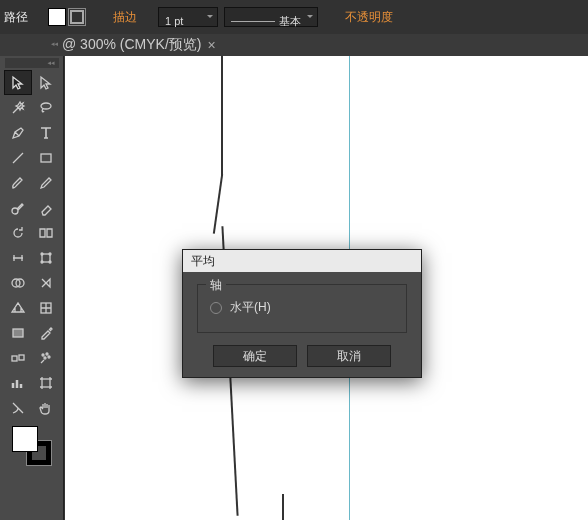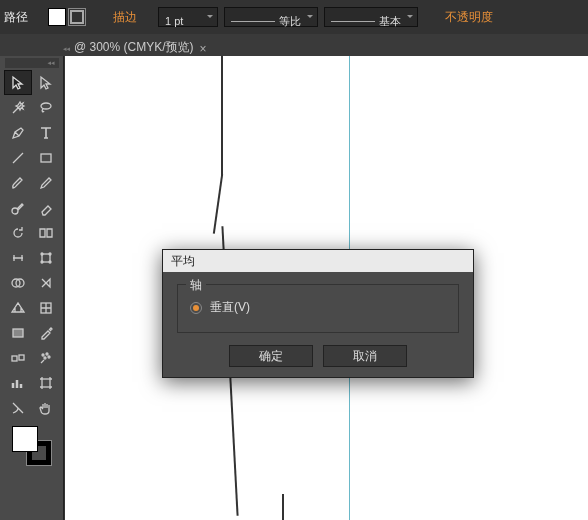--- a/index.html
+++ b/index.html
@@ -7,38 +7,38 @@
 .topbar{height:34px;background:#323232;display:flex;align-items:center;padding:0 4px;font-size:12px;color:#ccc}
 .topbar .lbl{margin-right:20px;color:#e8e8e8}
 .swatch{width:18px;height:18px;background:#fff;border:1px solid #000;margin-right:2px}
 .swatch2{width:18px;height:18px;border:1px solid #888;display:flex;align-items:center;justify-content:center;margin-right:6px}
 .swatch2::before{content:'';width:10px;height:10px;border:2px solid #aaa}
 .orange{color:#e89038;margin:0 21px}
 .dd{height:20px;background:#2a2a2a;border:1px solid #111;display:flex;align-items:center;padding:8px 16px 0 6px;position:relative;margin-right:6px;color:#ddd;font-size:11px;min-width:60px}
 .dd::after{content:'';position:absolute;right:4px;top:7px;border:3px solid transparent;border-top-color:#999}
 .dd.stroke{min-width:86px}
 .dd .line{width:44px;height:1px;background:#aaa;margin-right:4px}
-.tabbar{height:22px;background:#3a3a3a;display:flex;align-items:flex-end;font-size:12px;color:#ccc;padding-left:20px}
+.tabbar{height:22px;background:#3a3a3a;display:flex;align-items:center;font-size:14px;color:#ccc;padding-left:8px}
 .tabbar .x{margin-left:6px;color:#aaa;cursor:pointer}
 .main{display:flex;height:calc(100% - 56px)}
 .tools{width:64px;background:#4a4a4a;border-right:1px solid #222;display:flex;flex-direction:column;align-items:center;padding-top:2px}
 .flygrip{width:54px;height:10px;background:#3a3a3a;margin-bottom:2px;display:flex;align-items:center;justify-content:flex-end;padding-right:4px}
 .flygrip::before{content:'◂◂';font-size:7px;color:#777}
 .trow{display:flex}
 .tbtn{width:28px;height:25px;display:flex;align-items:center;justify-content:center;color:#ddd;font-size:14px}
 .tbtn.sel{background:#2a2a2a;border:1px solid #111}
 .tbtn svg{width:16px;height:16px;stroke:#ccc;fill:none;stroke-width:1.3}
 .colorblk{margin-top:6px;position:relative;width:40px;height:40px}
 .cfill{position:absolute;width:26px;height:26px;background:#fff;border:1px solid #000;top:0;left:0}
 .cstroke{position:absolute;width:26px;height:26px;background:#000;border:1px solid #888;bottom:0;right:0}
 .cstroke::before{content:'';position:absolute;inset:5px;background:#4a4a4a}
 .canvas{flex:1;background:#fff;position:relative;border-left:1px solid #333}
 .guide{position:absolute;top:0;bottom:0;width:1px;background:#6ab8c8}
 .pathline{position:absolute;width:2px;background:#333}
-.dialog{position:absolute;left:162px;top:249px;width:312px;background:#4a4a4a;border:1px solid #222;box-shadow:0 4px 20px rgba(0,0,0,0.6);z-index:10}
+.dialog{position:absolute;left:182px;top:249px;width:240px;background:#4a4a4a;border:1px solid #222;box-shadow:0 4px 20px rgba(0,0,0,0.6);z-index:10}
 .dlg-title{height:22px;background:#eaeaea;color:#222;font-size:12px;padding:3px 8px}
 .dlg-body{padding:12px 14px 10px}
 .fieldset{border:1px solid #333;padding:8px 12px 10px;position:relative;margin-bottom:12px}
 .fieldset .legend{position:absolute;top:-8px;left:8px;background:#4a4a4a;padding:0 4px;font-size:12px;color:#ddd}
 .radio-row{display:flex;align-items:center;font-size:12px;color:#ddd;margin:6px 0}
 .radio{width:12px;height:12px;border-radius:50%;border:1px solid #888;margin-right:8px;display:flex;align-items:center;justify-content:center}
 .radio.on::before{content:'';width:6px;height:6px;border-radius:50%;background:#e89038}
 .btns{display:flex;gap:10px;justify-content:center}
 .btn{width:84px;height:22px;background:#3a3a3a;border:1px solid #222;color:#ddd;font-size:12px;display:flex;align-items:center;justify-content:center;cursor:pointer}
 </style>
@@ -48,24 +48,20 @@
 <div class="topbar">
   <span class="lbl">路径</span>
   <div class="swatch"></div>
   <div class="swatch2"></div>
   <span class="orange">描边</span>
   <div class="dd">
       <span>1 pt</span>
     </div>
   <div class="dd stroke">
       <span class="line"></span>
-      <span>等比</span>
-    </div>
-  <div class="dd stroke">
-      <span class="line"></span>
       <span>基本</span>
     </div>
   <span class="orange">不透明度</span>
 </div>
 
 <div class="tabbar">
   <div class="flygrip"></div>
   <span>@ 300% (CMYK/预览)</span>
   <span class="x">×</span>
 </div>
@@ -269,22 +265,22 @@
     <div class="pathline" style="left:217px;top:438px;height:30px"></div>
   </div>
 </div>
 
 <div class="dialog">
   <div class="dlg-title">平均</div>
   <div class="dlg-body">
     <div class="fieldset">
       <div class="legend">轴</div>
       <div class="radio-row">
-        <span class="radio on"></span>
-        <span>垂直(V)</span>
+        <span class="radio"></span>
+        <span>水平(H)</span>
       </div>
     </div>
     <div class="btns">
       <div class="btn">确定</div>
       <div class="btn">取消</div>
     </div>
   </div>
 </div>
 
 </body></html>

